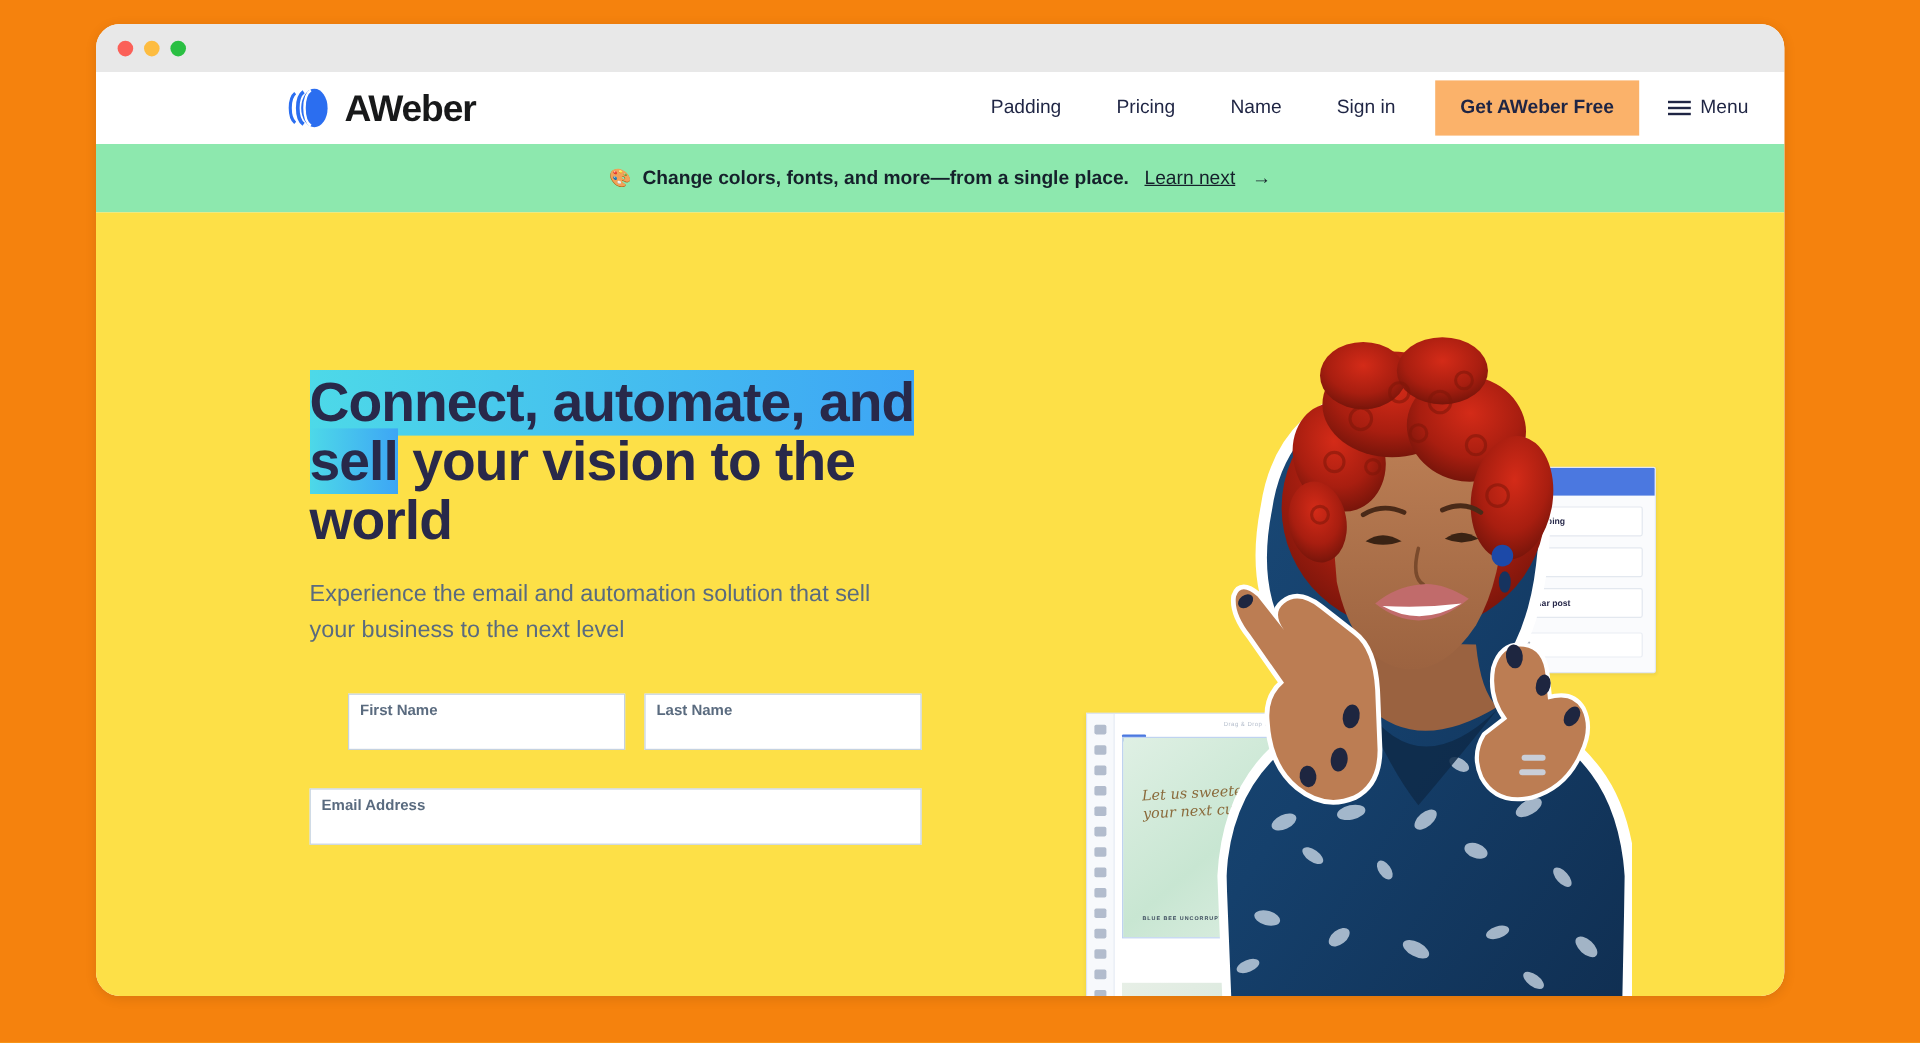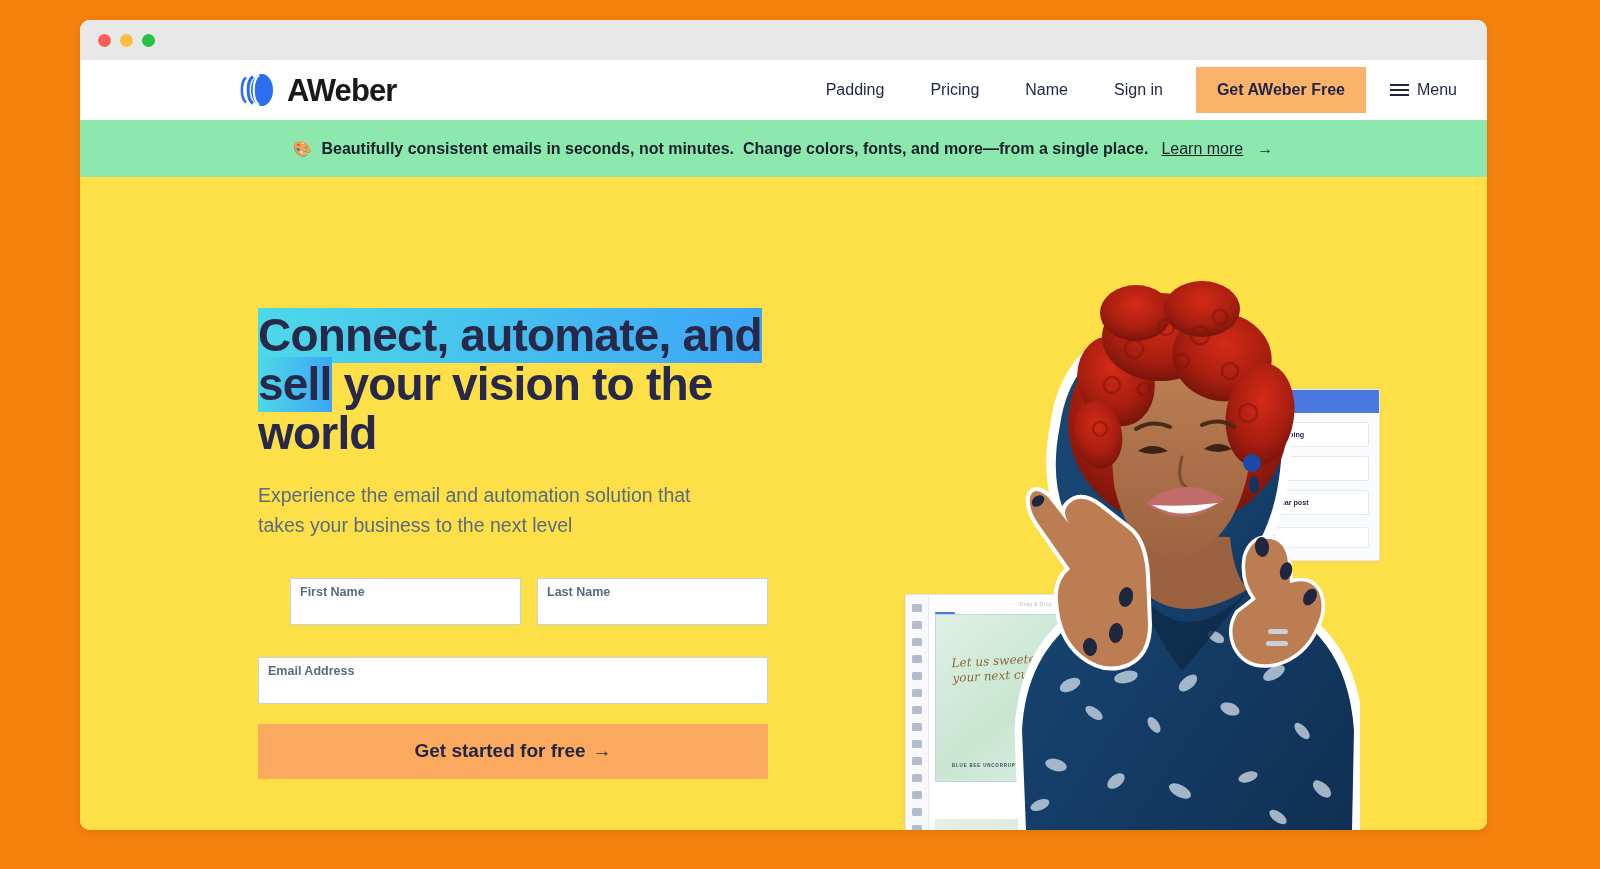--- a/index.html
+++ b/index.html
@@ -8,21 +8,21 @@
     overflow: hidden;
     font-family: "Liberation Sans", sans-serif;
   }
   body { background: #F5820D; }
 
   
   .browser-window {
     position: absolute;
     left: 80px; top: 20px;
     width: 1407px; height: 810px;
-    border-radius: 10px;
+    border-radius: 20px;
     overflow: hidden;
     background: #ffffff;
     box-shadow: 0 2px 10px rgba(0,0,0,0.10);
   }
   .titlebar {
     height: 40px;
     background: #E8E8E8;
     display: flex; align-items: center;
     padding-left: 18px;
     gap: 9px;
@@ -409,49 +409,47 @@
             <span></span>
             <span></span>
         </span>
         <span class="menu-label">Menu</span>
       </div>
     </div>
   </div>
 
   <div class="banner">
     <span class="banner-emoji">🎨</span>
-    <span class="banner-bold">Beautifully consistent emails in seconds, not minutes.</span>
     <span class="banner-rest">Change colors, fonts, and more—from a single place.</span>
-    <a class="banner-link" href="#">Learn more</a>
+    <a class="banner-link" href="#">Learn next</a>
     <span class="banner-arrow">→</span>
   </div>
 
   <div class="hero">
 
     <div class="hero-left">
       <h1 class="headline"><span class="hl">Connect, automate, and sell</span><span> your vision to the world</span></h1>
 
-      <p class="subhead">Experience the email and automation solution that takes your business to the next level</p>
+      <p class="subhead">Experience the email and automation solution that sell your business to the next level</p>
 
       <form>
         <div class="form-row">
           <div class="field">
             <span class="field-label">First Name</span>
             <input type="text" value="" style="">
           </div>
           <div class="field">
             <span class="field-label">Last Name</span>
             <input type="text" value="" style="">
           </div>
         </div>
         <div class="field full">
           <span class="field-label">Email Address</span>
           <input type="text" value="" style="">
         </div>
-        <button class="submit-btn"><span>Get started for free</span><span class="submit-arrow">→</span></button>
       </form>
     </div>
 
     <div class="hero-art">
 
       <div class="flow-card">
         <div class="flow-head">Start Campaign: On Subscribe</div>
         <div class="flow-step"><span>Send Message: </span><b>Thanks for Subscribing</b></div>
         <div class="flow-step"><span>Wait: </span><b>1 day</b></div>
         <div class="flow-step"><span>Send Message: </span><b>My #1 most popular post</b></div>

